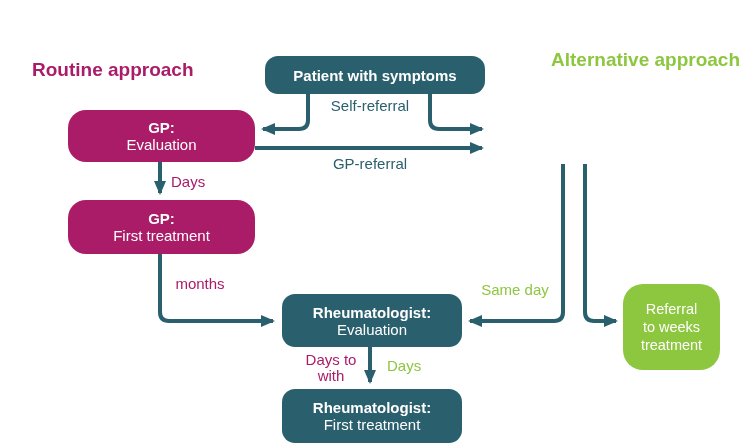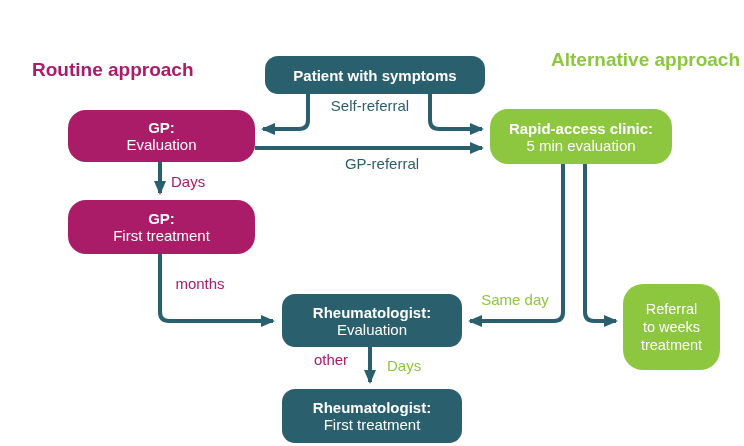--- a/index.html
+++ b/index.html
@@ -62,24 +62,24 @@
   #rapid-box        { left: 490px; top: 77px;  width: 182px; height: 55px; border-radius: 18px; }
   #rheum-eval-box   { left: 282px; top: 262px; width: 180px; height: 53px; border-radius: 13px; }
   #rheum-first-box  { left: 282px; top: 357px; width: 180px; height: 54px; border-radius: 13px; }
   #referral-box     { left: 623px; top: 252px; width: 97px;  height: 86px; border-radius: 20px;
                       font-size: 14.5px; line-height: 18px; }
   
   #routine-title     { left: 32px;  top: 27px; }
   #alternative-title { left: 530px; top: 17px; width: 210px; text-align: right; }
   
   #self-referral-label   { left: 280px; top: 66px;  width: 180px; }
-  #gp-referral-label     { left: 292px; top: 124px; width: 180px; }
+  #gp-referral-label     { left: 280px; top: 124px; width: 180px; }
   #days-routine-label    { left: 171px; top: 142px; }
   #weeks-months-label    { left: 150px; top: 244px; width: 100px; }
-  #same-day-label        { left: 465px; top: 260px; width: 100px; }
+  #same-day-label        { left: 465px; top: 250px; width: 100px; }
   #days-weeks-label      { left: 286px; top: 320px; width: 90px; }
   #days-alt-label        { left: 387px; top: 326px; }
 </style>
 </head>
 <body>
 
 <div id="canvas">
 
   <svg id="arrow-layer" viewBox="0 0 744 446" xmlns="http://www.w3.org/2000/svg">
     <defs>
@@ -107,24 +107,20 @@
   <div class="box bg-magenta" id="gp-eval-box">
     <span class="l1">GP:</span>
     <span class="l2">Evaluation</span>
   </div>
 
   <div class="box bg-magenta" id="gp-first-box">
     <span class="l1">GP:</span>
     <span class="l2">First treatment</span>
   </div>
 
-  <div class="box bg-green" id="rapid-box">
-    <span class="l1">Rapid-access clinic:</span>
-    <span class="l2">5 min evaluation</span>
-  </div>
 
   <div class="box bg-teal" id="rheum-eval-box">
     <span class="l1">Rheumatologist:</span>
     <span class="l2">Evaluation</span>
   </div>
 
   <div class="box bg-teal" id="rheum-first-box">
     <span class="l1">Rheumatologist:</span>
     <span class="l2">First treatment</span>
   </div>
@@ -136,17 +132,18 @@
   </div>
 
   <div class="label t-teal" id="self-referral-label">Self-referral</div>
   <div class="label t-teal" id="gp-referral-label">GP-referral</div>
   <div class="label t-magenta" id="days-routine-label">Days</div>
   <div class="label t-magenta" id="weeks-months-label">
     <div>months</div>
   </div>
   <div class="label t-green" id="same-day-label">Same day</div>
   <div class="label t-magenta" id="days-weeks-label">
-    <div>other</div>
+    <div>Days to</div>
+    <div>with</div>
   </div>
   <div class="label t-green" id="days-alt-label">Days</div>
 
 </div>
 
 </body></html>

